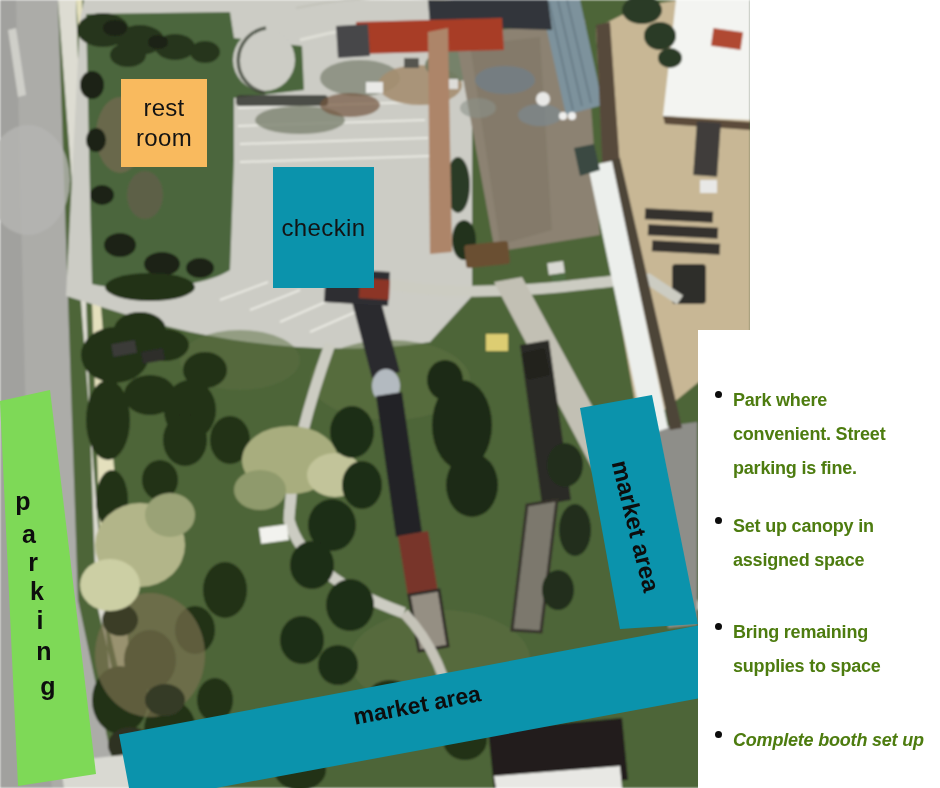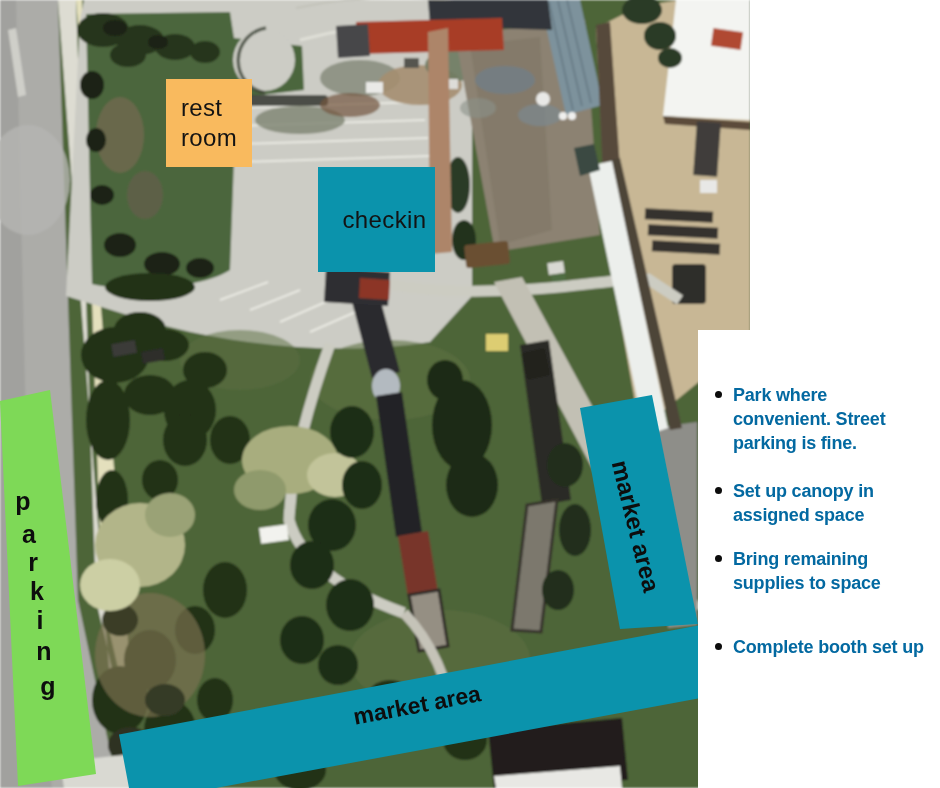--- a/index.html
+++ b/index.html
@@ -1,20 +1,20 @@
 <!DOCTYPE html>
 <html><head>
 <meta charset="utf-8">
 <style>
   html,body{margin:0;padding:0;background:#ffffff;}
   #page{position:relative;width:940px;height:788px;overflow:hidden;background:#ffffff;
         font-family:"Liberation Sans",sans-serif;}
   #photo{position:absolute;left:0;top:0;}
   .box{position:absolute;display:flex;align-items:center;justify-content:center;
-       color:#131313;margin-left:45px;}
+       color:#131313;text-align:center;}
 </style>
 </head>
 <body>
 <div id="page">
 
   <svg id="photo" width="940" height="788" viewBox="0 0 940 788">
     <defs>
       <clipPath id="pc">
           <path d="M0,0 H750 V330 H698 V788 H0 Z"></path>
         </clipPath>
@@ -309,38 +309,38 @@
 
       <text x="0" y="0" transform="translate(636,526) rotate(76)" text-anchor="middle" dominant-baseline="central" font-family="Liberation Sans, sans-serif" font-size="24" font-weight="bold" fill="#0d0d0d">market area</text>
 
       <text x="0" y="0" transform="translate(417,705) rotate(-10.7)" text-anchor="middle" dominant-baseline="central" font-family="Liberation Sans, sans-serif" font-size="23" font-weight="bold" fill="#0d0d0d">market area</text>
     </g>
   </svg>
 
   <div class="box" style="left:121px;top:79px;width:86px;height:88px;background:#f9ba5e;
        font-size:24px;letter-spacing:0.3px;line-height:30px;">rest<br>room</div>
 
-  <div class="box" style="left:273px;top:167px;width:101px;height:105px;background:#0b93ac;
-       font-size:24px;letter-spacing:0.4px;padding-left:16px;">checkin</div>
+  <div class="box" style="left:273px;top:167px;width:101px;height:121px;background:#0b93ac;
+       font-size:24px;letter-spacing:0.4px;">checkin</div>
 
   <div style="position:absolute;left:698px;top:330px;width:242px;height:458px;background:#ffffff;"></div>
 
   <div style="position:absolute;left:710px;top:383px;width:220px;font-weight:bold;
-       font-size:18px;letter-spacing:-0.2px;line-height:24px;color:#0369a1;">
+       font-size:18px;letter-spacing:-0.2px;line-height:34px;color:#4d7c0f;">
 
     <div style="position:relative;padding-left:23px;margin-bottom:24px;">
       <span style="position:absolute;left:5px;top:8px;width:7px;height:7px;border-radius:50%;background:#0c0c0c;"></span>
       Park where<br>convenient. Street<br>parking is fine.</div>
 
 
-    <div style="position:relative;padding-left:23px;margin-bottom:20px;">
+    <div style="position:relative;padding-left:23px;margin-bottom:38px;">
       <span style="position:absolute;left:5px;top:8px;width:7px;height:7px;border-radius:50%;background:#0c0c0c;"></span>
       Set up canopy in<br>assigned space</div>
 
     <div style="position:relative;padding-left:23px;margin-bottom:40px;">
       <span style="position:absolute;left:5px;top:8px;width:7px;height:7px;border-radius:50%;background:#0c0c0c;"></span>
       Bring remaining<br>supplies to space</div>
 
-    <div style="position:relative;padding-left:23px;">
+    <div style="position:relative;padding-left:23px;font-style:italic;">
       <span style="position:absolute;left:5px;top:8px;width:7px;height:7px;border-radius:50%;background:#0c0c0c;"></span>
       Complete booth set up</div>
   </div>
 </div>
 
 </body></html>

